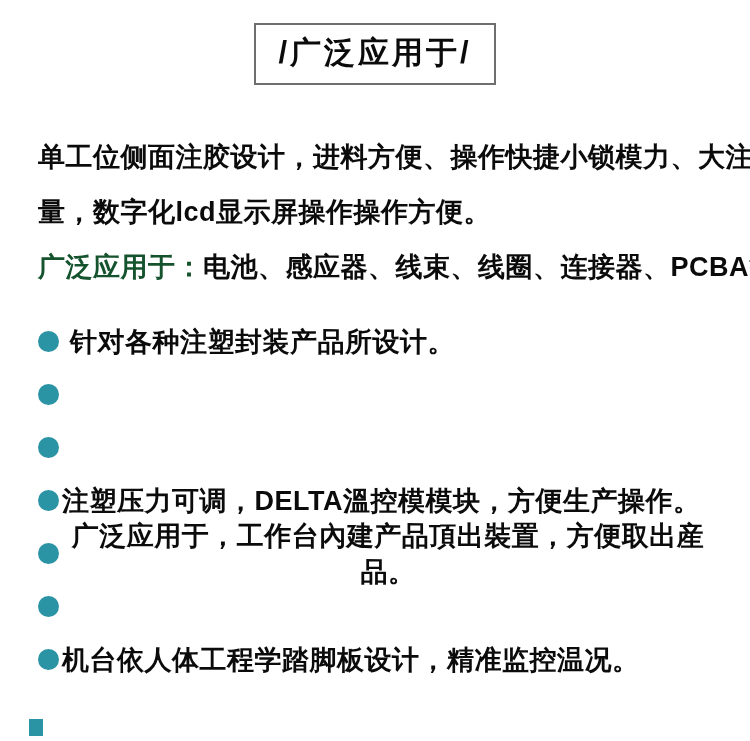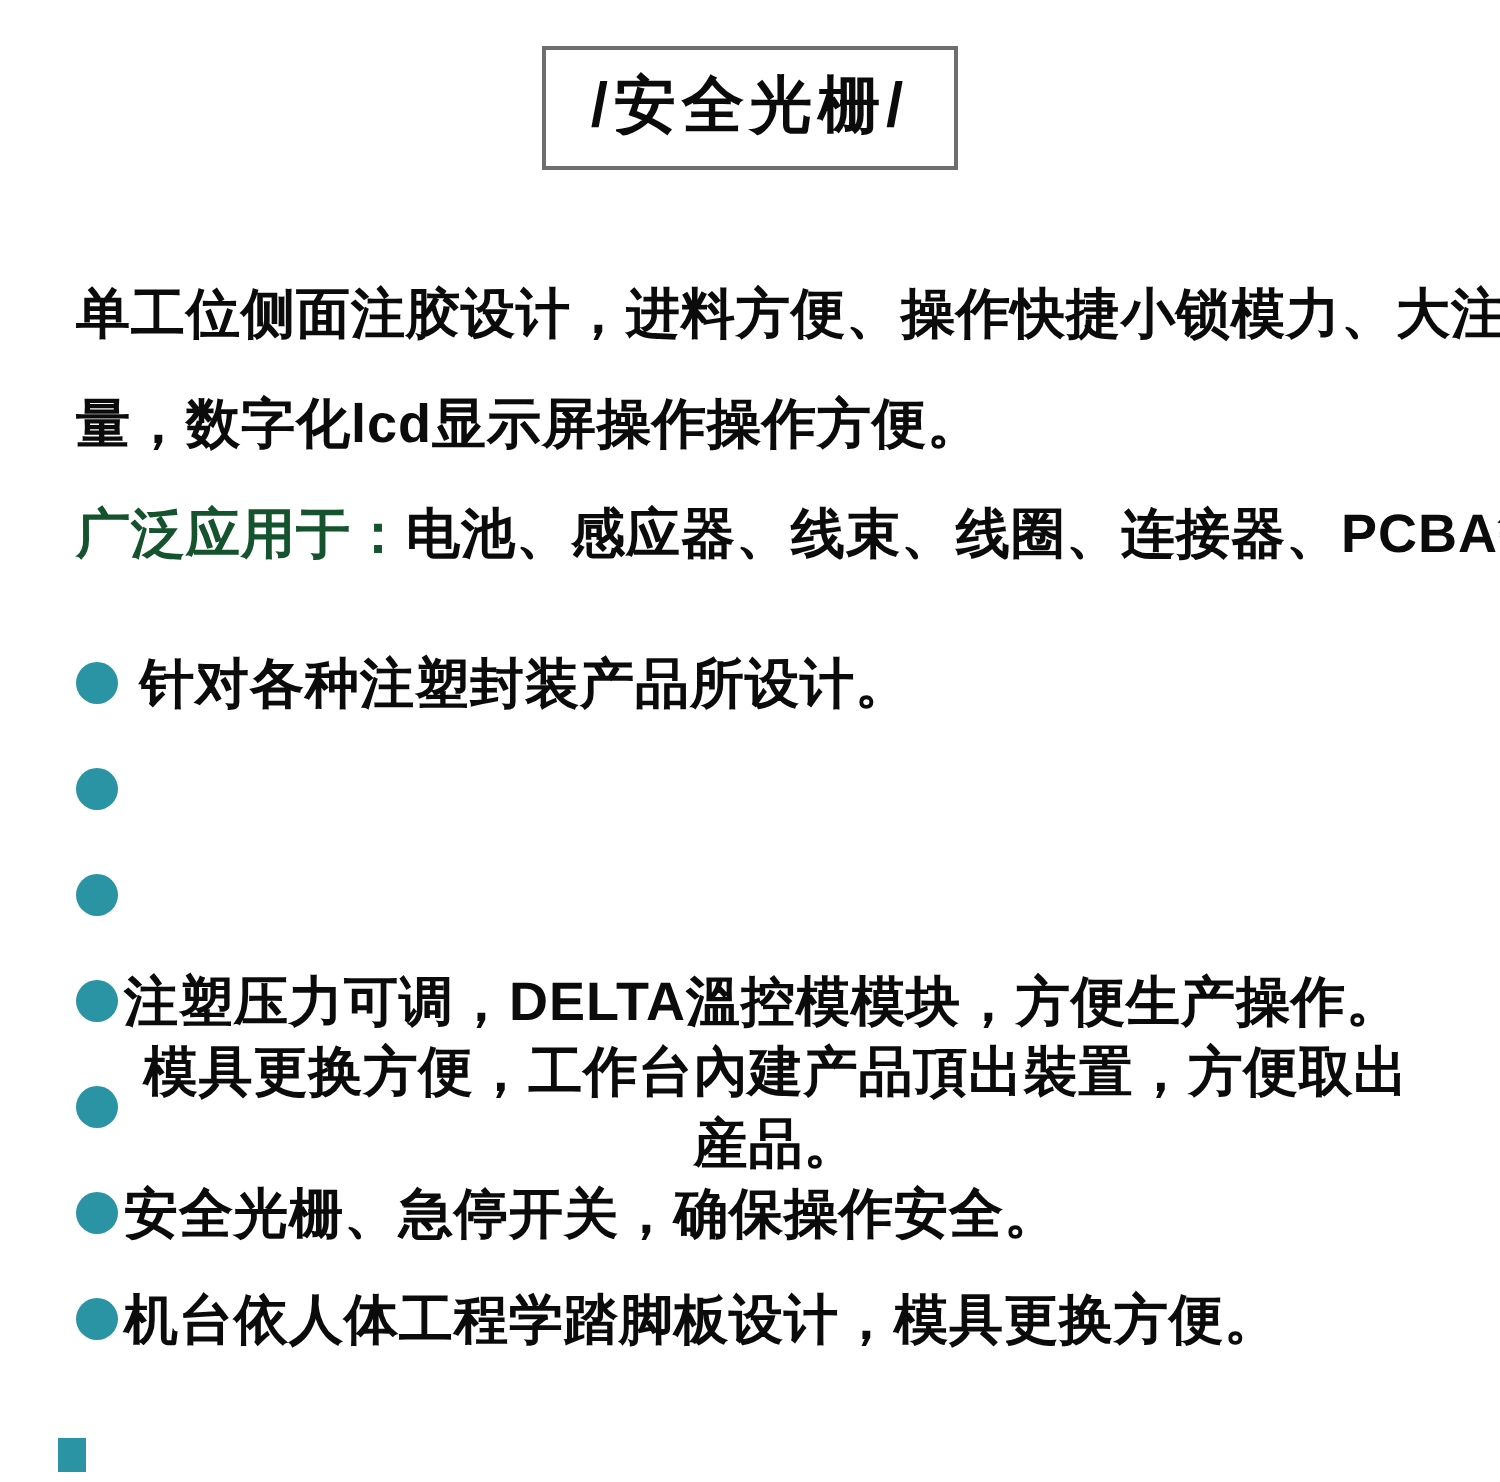--- a/index.html
+++ b/index.html
@@ -73,21 +73,21 @@
     width: 14px;
     height: 17px;
     background: #2a93a4;
   }
 </style>
 </head>
 <body>
 
 <div class="title-wrap">
   <div class="title-box">
-    <span class="title-text">/安全光栅/</span>
+    <span class="title-text">/广泛应用于/</span>
   </div>
 </div>
 
 <div class="content">
 
   <div class="intro-block">
     <div class="intro-line">单工位侧面注胶设计，进料方便、操作快捷小锁模力、大注塑</div>
     <div class="intro-line">量，数字化lcd显示屏操作操作方便。</div>
     <div class="app-line"><span class="app-label">广泛应用于：</span><span class="app-text">电池、感应器、线束、线圈、连接器、PCBA等。</span></div>
   </div>
@@ -102,27 +102,26 @@
     </div>
     <div class="feature-item">
       <span class="bullet-dot"></span>
     </div>
     <div class="feature-item">
       <span class="bullet-dot"></span>
       <span class="feature-text">注塑压力可调，DELTA溫控模模块，方便生产操作。</span>
     </div>
     <div class="feature-item">
       <span class="bullet-dot"></span>
-      <span class="feature-text">模具更换方便，工作台內建产品頂出裝置，方便取出産品。</span>
+      <span class="feature-text">广泛应用于，工作台內建产品頂出裝置，方便取出産品。</span>
     </div>
     <div class="feature-item">
       <span class="bullet-dot"></span>
-      <span class="feature-text">安全光栅、急停开关，确保操作安全。</span>
     </div>
     <div class="feature-item">
       <span class="bullet-dot"></span>
-      <span class="feature-text">机台依人体工程学踏脚板设计，模具更换方便。</span>
+      <span class="feature-text">机台依人体工程学踏脚板设计，精准监控温况。</span>
     </div>
   </div>
 
 </div>
 
 <div class="accent-square"></div>
 
 </body></html>

